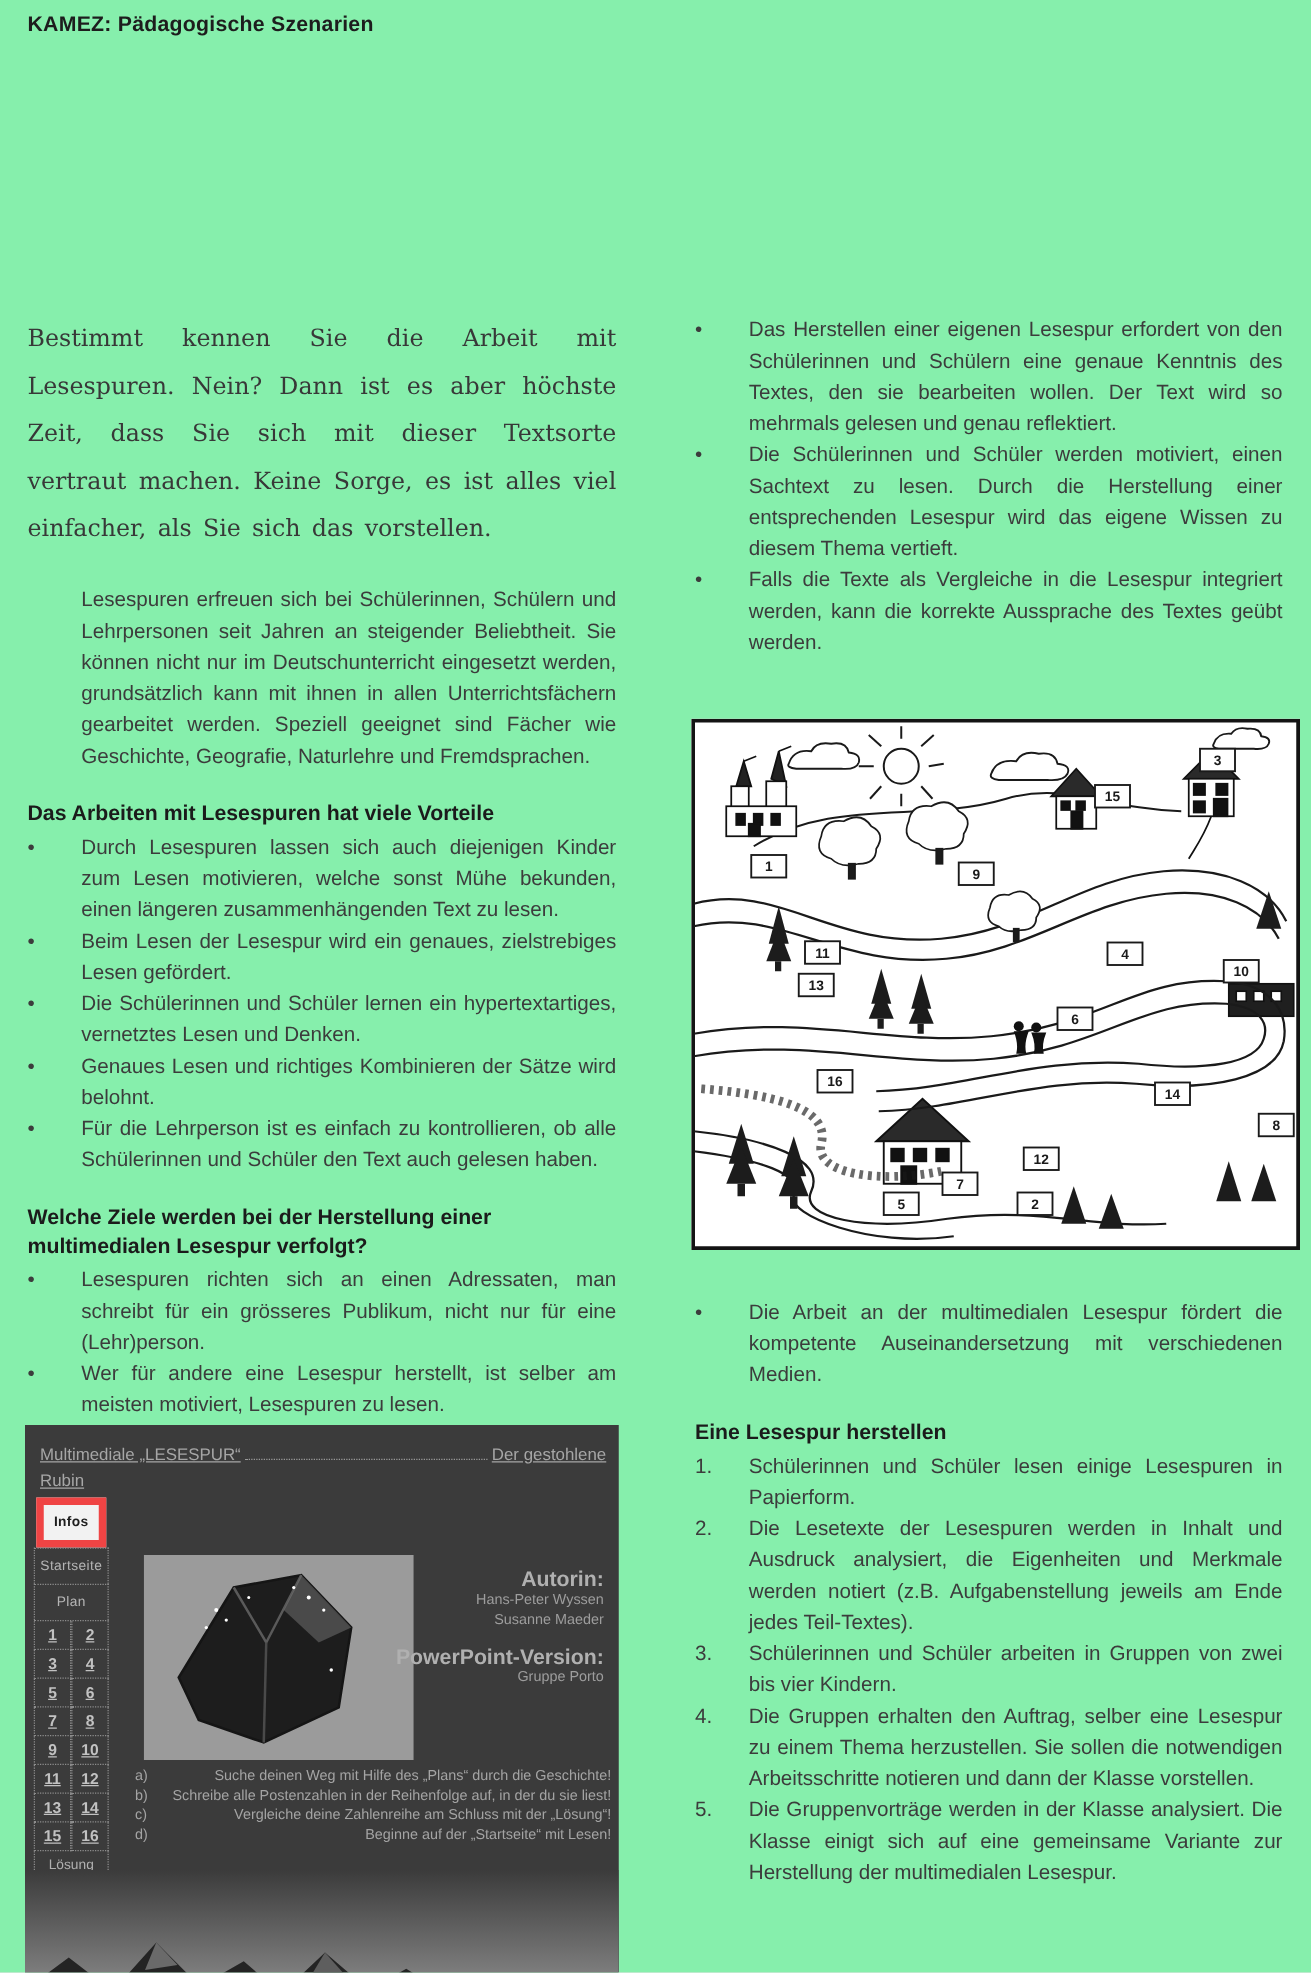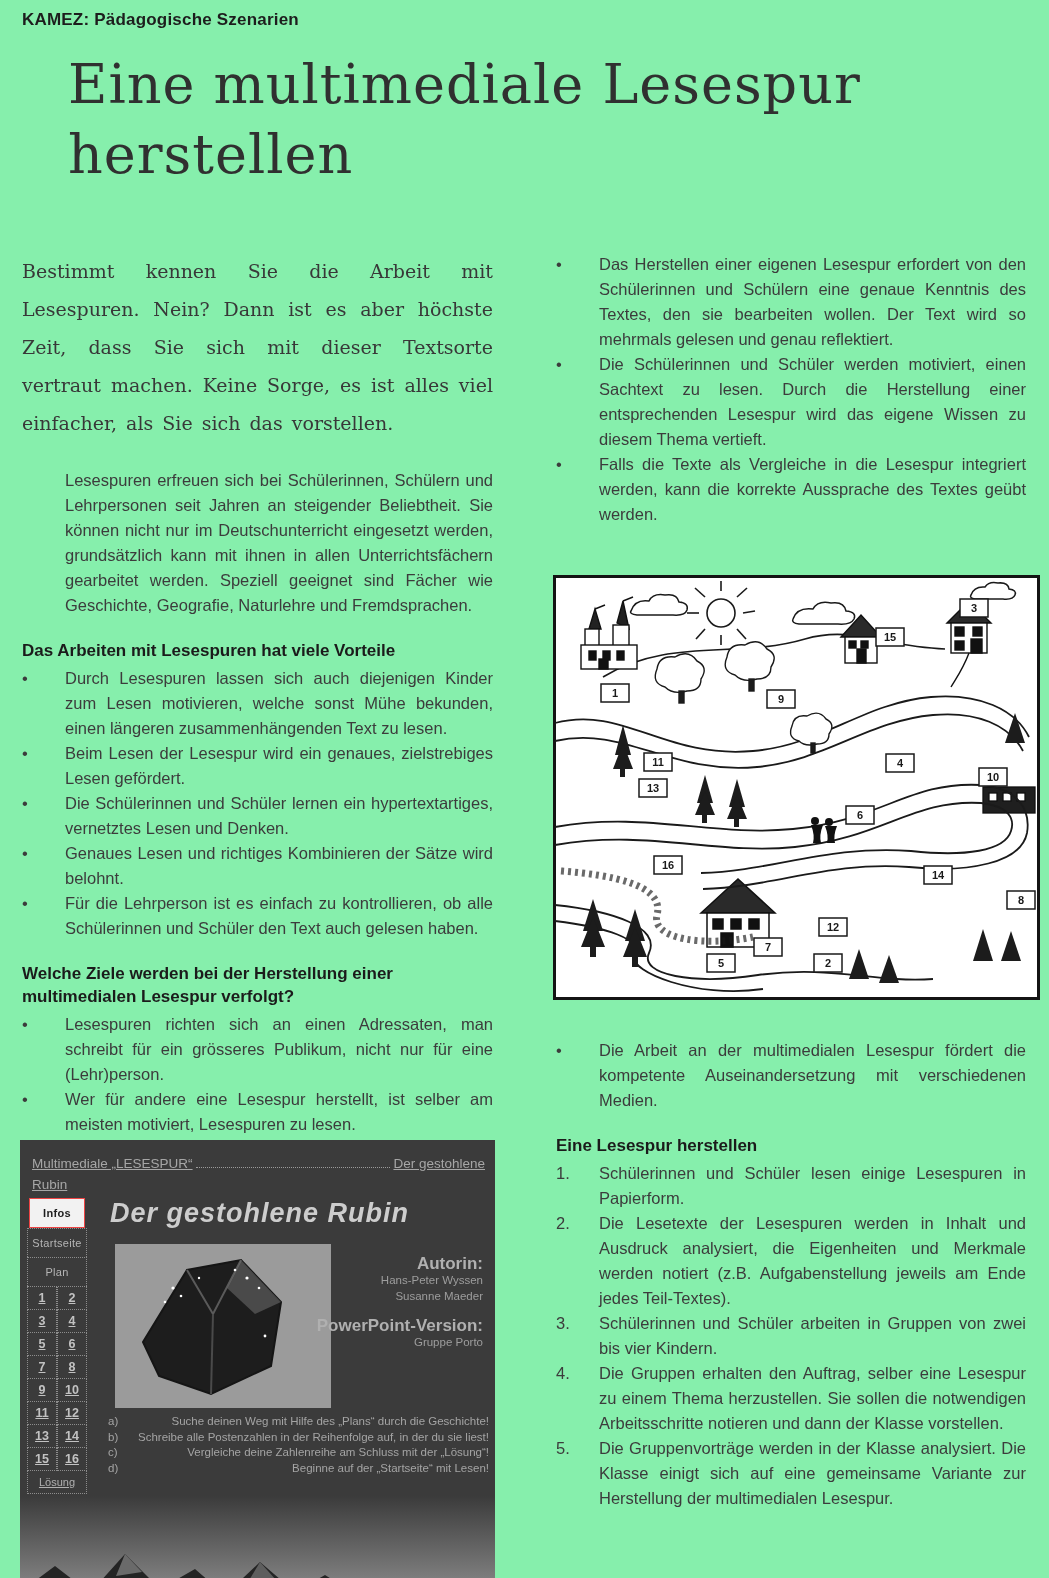--- a/index.html
+++ b/index.html
@@ -33,21 +33,21 @@
   #shot{position:absolute;left:20px;top:1140px;width:475px;height:506px;background:#3b3b3b;overflow:hidden;
         color:#ababab;font-family:"Liberation Sans",sans-serif;}
   .ss-header{position:absolute;left:12px;right:10px;top:16px;font-size:13.5px;color:#a6a6a6;}
   .ss-h-row1{display:flex;align-items:flex-end;}
   .ss-h-left,.ss-h-right,.ss-h-wrap{text-decoration:underline;white-space:nowrap;}
   .ss-leader{flex:1;border-bottom:1px dotted #9a9a9a;margin:0 3px 3px 3px;height:10px;}
   .ss-h-wrap{display:inline-block;margin-top:6px;}
 
   .ss-sidebar{position:absolute;left:7px;top:58px;width:60px;font-size:11px;}
   .ss-tab{border:1px dotted #8d8d8d;border-bottom:none;text-align:center;padding:8px 1px;color:#b5b5b5;letter-spacing:.3px;}
-  .ss-tab.active{background:#f2f2f2;color:#1e1e1e;font-weight:bold;margin:0 2px;border:1px solid #ef4444;}
+  .ss-tab.active{background:#f2f2f2;color:#1e1e1e;font-weight:bold;margin:0 2px;border:6px solid #ef4444;}
   .ss-grid{display:grid;grid-template-columns:1fr 1fr;border-top:1px dotted #8d8d8d;}
   .ss-cell{border:1px dotted #8d8d8d;border-top:none;text-align:center;font-size:12.5px;font-weight:bold;
            color:#c2c2c2;text-decoration:underline;padding:4px 0;}
   .ss-footer{border:1px dotted #8d8d8d;border-top:none;text-align:center;padding:5px 0;color:#b0b0b0;text-decoration:underline;}
 
   .ss-title{position:absolute;left:90px;top:58px;font-size:27px;font-weight:bold;font-style:italic;
             color:#cdcdcd;letter-spacing:1px;white-space:nowrap;}
   .ss-ruby{position:absolute;left:95px;top:104px;width:216px;height:164px;}
   .ss-credits{position:absolute;right:12px;top:116px;text-align:right;font-size:11.5px;line-height:16px;color:#9d9d9d;}
   .ss-credit-label{font-weight:bold;font-size:17px;color:#b0b0b0;}
@@ -57,24 +57,20 @@
   .ss-tasks .li-t{text-align:right;}
   .ss-scene{position:absolute;left:0;bottom:0;width:475px;height:150px;z-index:1;}
 </style>
 </head>
 <body>
 
 <div id="page">
 
   <div class="kicker">KAMEZ: Pädagogische Szenarien</div>
 
-  <div class="main-title">
-    <div>Eine multimediale Lesespur</div>
-    <div>herstellen</div>
-  </div>
 
   <div class="col" id="col-left">
     <div class="intro">Bestimmt kennen Sie die Arbeit mit Lesespuren. Nein? Dann ist es aber höchste Zeit, dass Sie sich mit dieser Textsorte vertraut machen. Keine Sorge, es ist alles viel einfacher, als Sie sich das vorstellen.</div>
     <div class="lead">Lesespuren erfreuen sich bei Schülerinnen, Schülern und Lehrpersonen seit Jahren an steigender Beliebtheit. Sie können nicht nur im Deutschunterricht eingesetzt werden, grundsätzlich kann mit ihnen in allen Unterrichtsfächern gearbeitet werden. Speziell geeignet sind Fächer wie Geschichte, Geografie, Naturlehre und Fremdsprachen.</div>
 
     <h3>Das Arbeiten mit Lesespuren hat viele Vorteile</h3>
     <div class="list">
         <div class="li">
           <span class="li-m">•</span>
           <span class="li-t">Durch Lesespuren lassen sich auch diejenigen Kinder zum Lesen motivieren, welche sonst Mühe bekunden, einen längeren zusammenhängenden Text zu lesen.</span>
@@ -347,21 +343,20 @@
           <div class="ss-cell">11</div>
           <div class="ss-cell">12</div>
           <div class="ss-cell">13</div>
           <div class="ss-cell">14</div>
           <div class="ss-cell">15</div>
           <div class="ss-cell">16</div>
         </div>
       <div class="ss-footer">Lösung</div>
     </div>
 
-    <div class="ss-title">Der gestohlene Rubin</div>
 
     <div class="ss-ruby">
       <svg width="216" height="164" viewBox="0 0 216 164">
         <rect width="216" height="164" fill="#9b9b9b"></rect>
         <polygon points="28,98 72,26 126,16 166,58 156,122 96,150 44,132" fill="#1d1d1d" stroke="#151515" stroke-width="2"></polygon>
         <polyline points="72,26 98,70 126,16" fill="none" stroke="#5a5a5a" stroke-width="2"></polyline>
         <polyline points="98,70 96,150" fill="none" stroke="#4a4a4a" stroke-width="2"></polyline>
         <polygon points="126,16 166,58 140,70 112,44" fill="#6f6f6f" opacity="0.55"></polygon>
         <g fill="#ffffff">
           <circle cx="58" cy="44" r="1.6"></circle>

